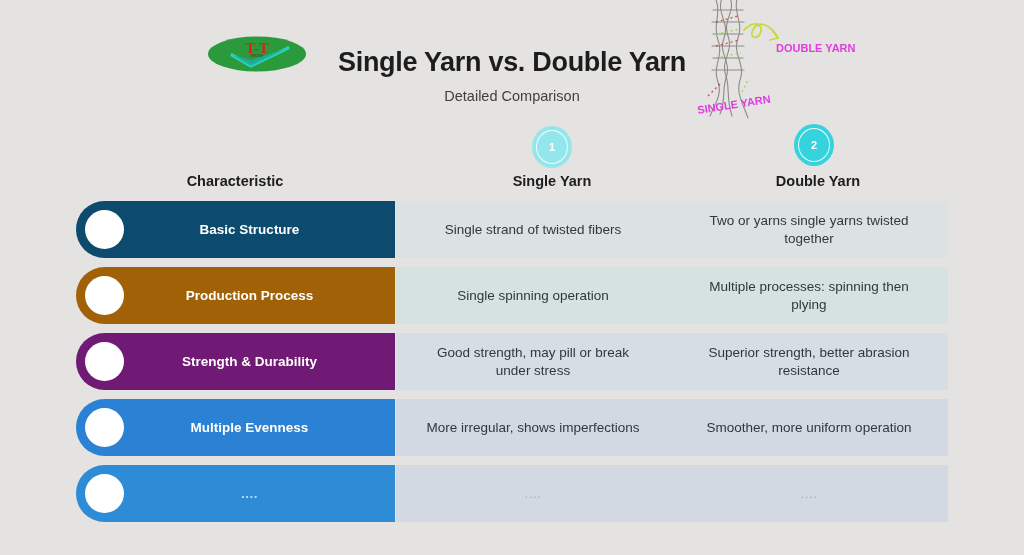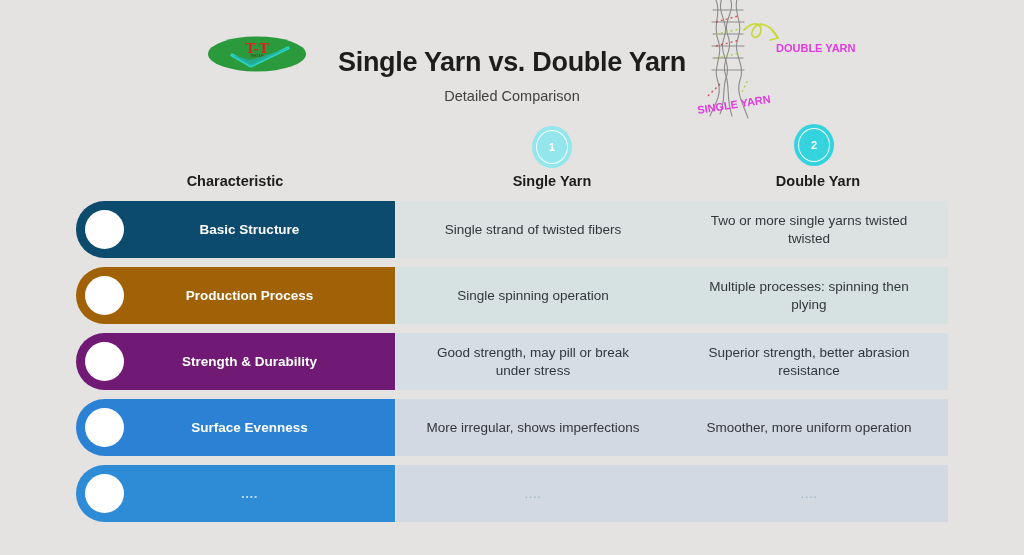--- a/index.html
+++ b/index.html
@@ -243,21 +243,21 @@
 
 <div id="table">
 
   <div class="row">
     <div class="row-bg" style="background:#dce2e2"></div>
     <div class="pill" style="background:#0c4a6e">
       <div class="pill-dot"></div>
       <div class="pill-label">Basic Structure</div>
     </div>
     <div class="cell cell-single">Single strand of twisted fibers</div>
-    <div class="cell cell-double">Two or more single yarns twisted twisted</div>
+    <div class="cell cell-double">Two or yarns single yarns twisted together</div>
   </div>
 
   <div class="row">
     <div class="row-bg" style="background:#d6e2e2"></div>
     <div class="pill" style="background:#a16207">
       <div class="pill-dot"></div>
       <div class="pill-label">Production Process</div>
     </div>
     <div class="cell cell-single">Single spinning operation</div>
     <div class="cell cell-double">Multiple processes: spinning then plying</div>
@@ -270,21 +270,21 @@
       <div class="pill-label">Strength &amp; Durability</div>
     </div>
     <div class="cell cell-single">Good strength, may pill or break under stress</div>
     <div class="cell cell-double">Superior strength, better abrasion resistance</div>
   </div>
 
   <div class="row">
     <div class="row-bg" style="background:#d2d9e2"></div>
     <div class="pill" style="background:#2b82d4">
       <div class="pill-dot"></div>
-      <div class="pill-label">Surface Evenness</div>
+      <div class="pill-label">Multiple Evenness</div>
     </div>
     <div class="cell cell-single">More irregular, shows imperfections</div>
     <div class="cell cell-double">Smoother, more uniform operation</div>
   </div>
 
   <div class="row">
     <div class="row-bg" style="background:#d2d9e2"></div>
     <div class="pill" style="background:#2e8bd6">
       <div class="pill-dot"></div>
       <div class="pill-label muted">....</div>

